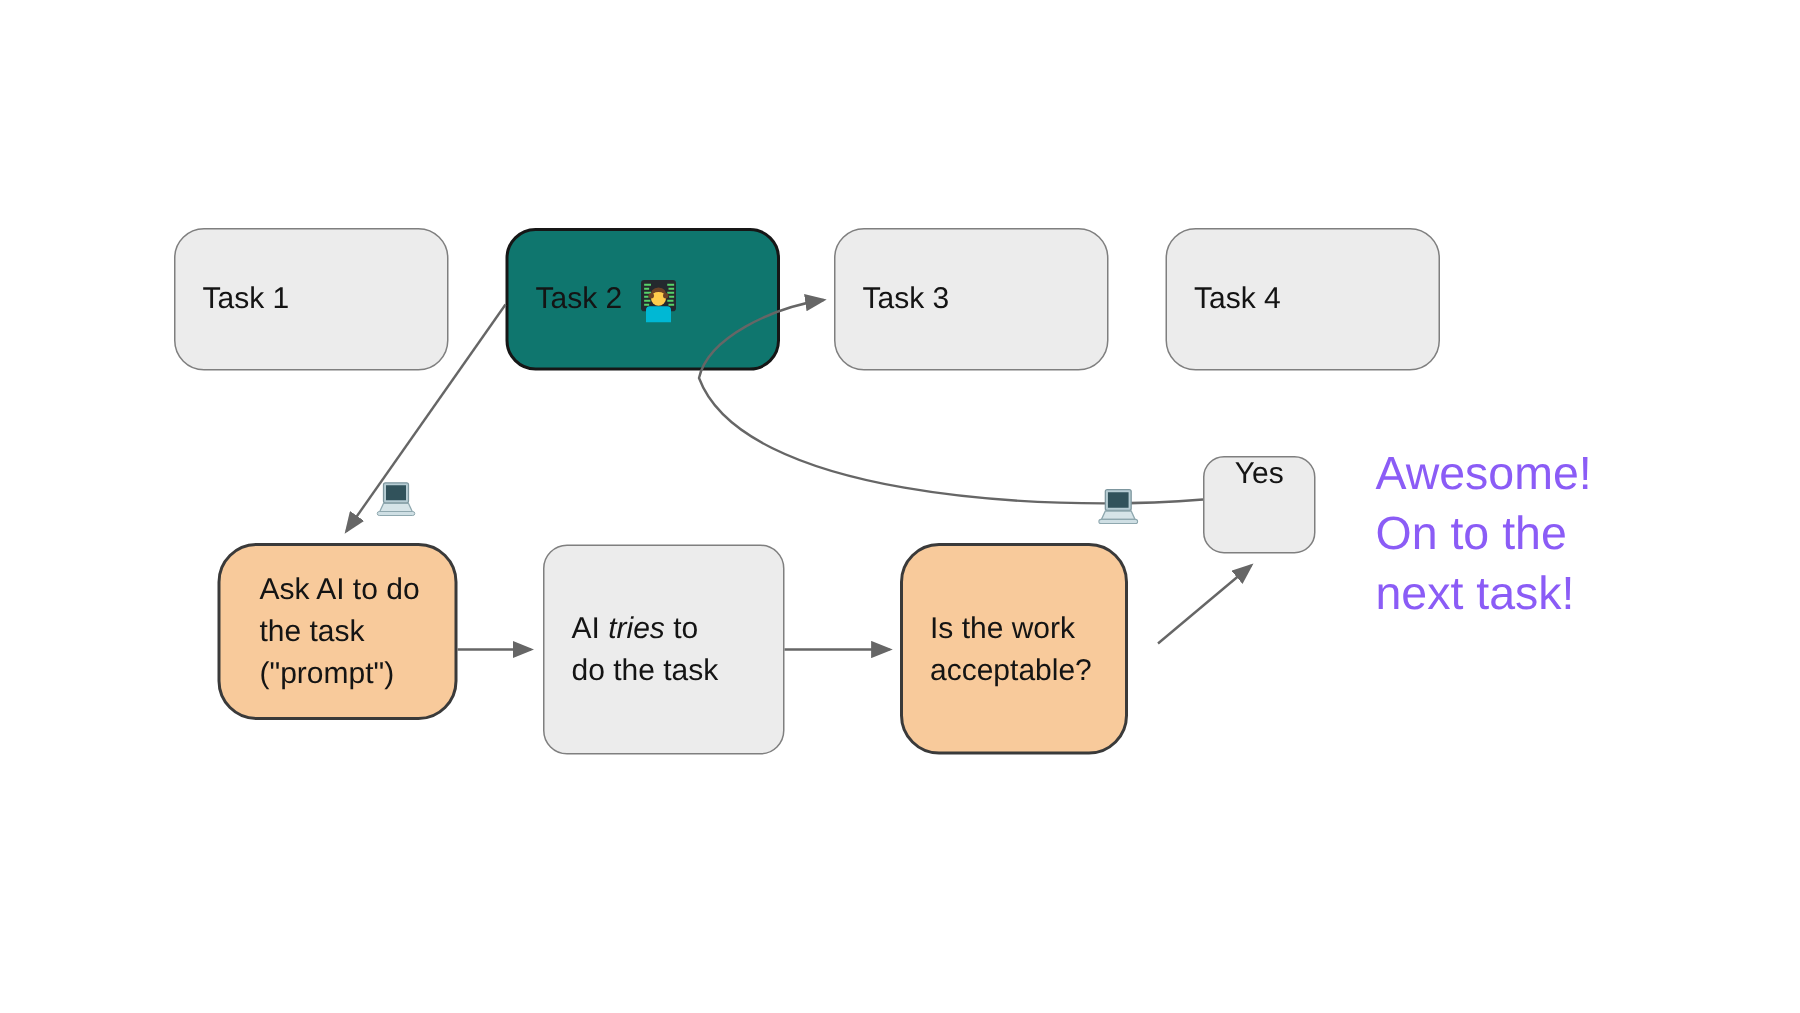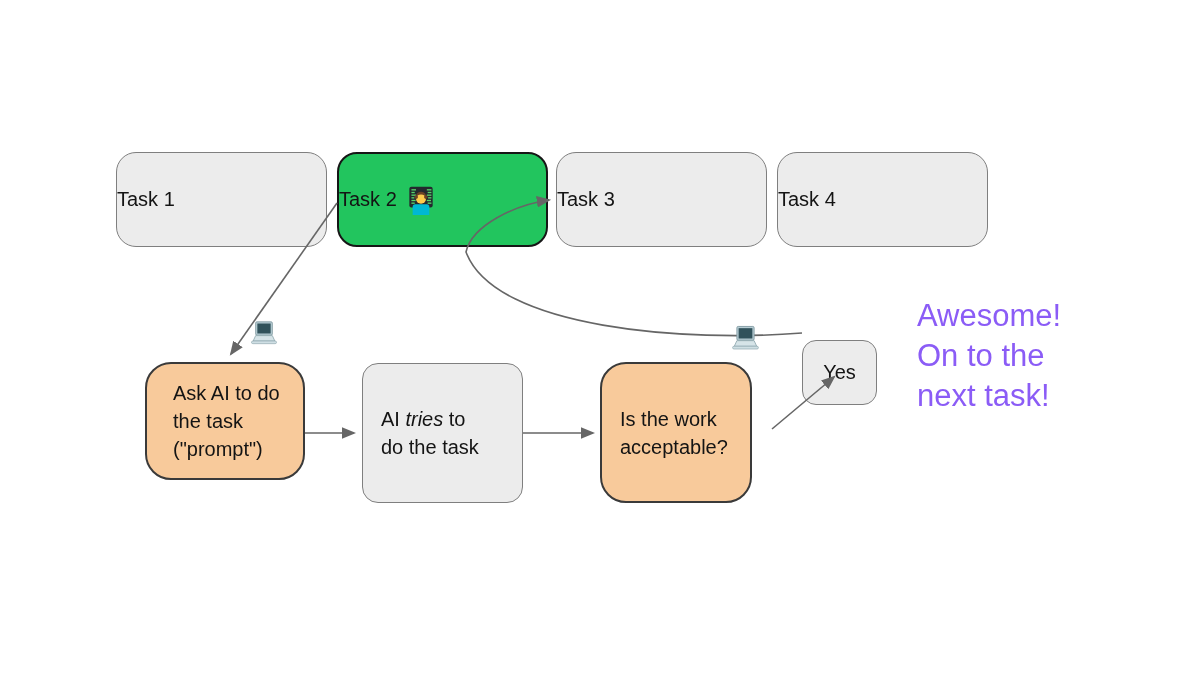--- a/index.html
+++ b/index.html
@@ -3,37 +3,37 @@
 <meta charset="utf-8">
 <style>
   html,body{margin:0;padding:0;background:#fff;}
   .canvas{
     position:relative;width:1200px;height:675px;background:#ffffff;
     font-family:"Liberation Sans",sans-serif;color:#141414;overflow:hidden;
   }
   .connectors{position:absolute;left:0;top:0;width:1200px;height:675px;z-index:5;pointer-events:none;}
   .box{position:absolute;box-sizing:border-box;background:#ececec;border:1.7px solid #7f7f7f;z-index:2;}
   .task{
-    width:211px;height:95px;top:152px;border-radius:20px;
-    display:flex;align-items:center;font-size:20px;
+    width:183px;height:95px;top:152px;border-radius:20px;
+    display:flex;align-items:center;padding-left:18px;font-size:20px;
   }
-  .task.green{background:#22c55e;border:2.2px solid #161616;}
+  .task.green{background:#0f766e;border:2.2px solid #161616;}
   .task1{left:116px;} .task2{left:337px;} .task3{left:556px;} .task4{left:777px;}
   .task2-icon{width:30px;height:30px;margin-left:9px;flex:none;}
   .flowbox{
     border-radius:26px;display:flex;flex-direction:column;justify-content:center;
     align-items:flex-start;font-size:20px;line-height:28px;
   }
   .orange{background:#f8ca9b;border:2px solid #3a3a3a;}
   .askbox{left:145px;top:362px;width:160px;height:118px;padding-left:26px;}
   .triesbox{left:362px;top:363px;width:161px;height:140px;padding-left:18px;border-radius:16px;}
   .acceptbox{left:600px;top:362px;width:152px;height:141px;padding-left:18px;}
   .yesbox{
     left:802px;top:304px;width:75px;height:65px;border-radius:14px;
-    display:flex;align-items:center;justify-content:center;font-size:20px;margin-top:36px;
+    display:flex;align-items:flex-start;justify-content:center;font-size:20px;
   }
   .it{font-style:italic;}
   .laptop{position:absolute;z-index:6;}
   .laptop-left{left:249px;top:320px;width:30px;height:27px;}
   .laptop-right{left:730px;top:325px;width:31px;height:27px;}
   .annotation{
     position:absolute;left:917px;top:296px;z-index:2;
     font-size:31px;line-height:40px;color:#8b5cf6;
   }
 </style>

